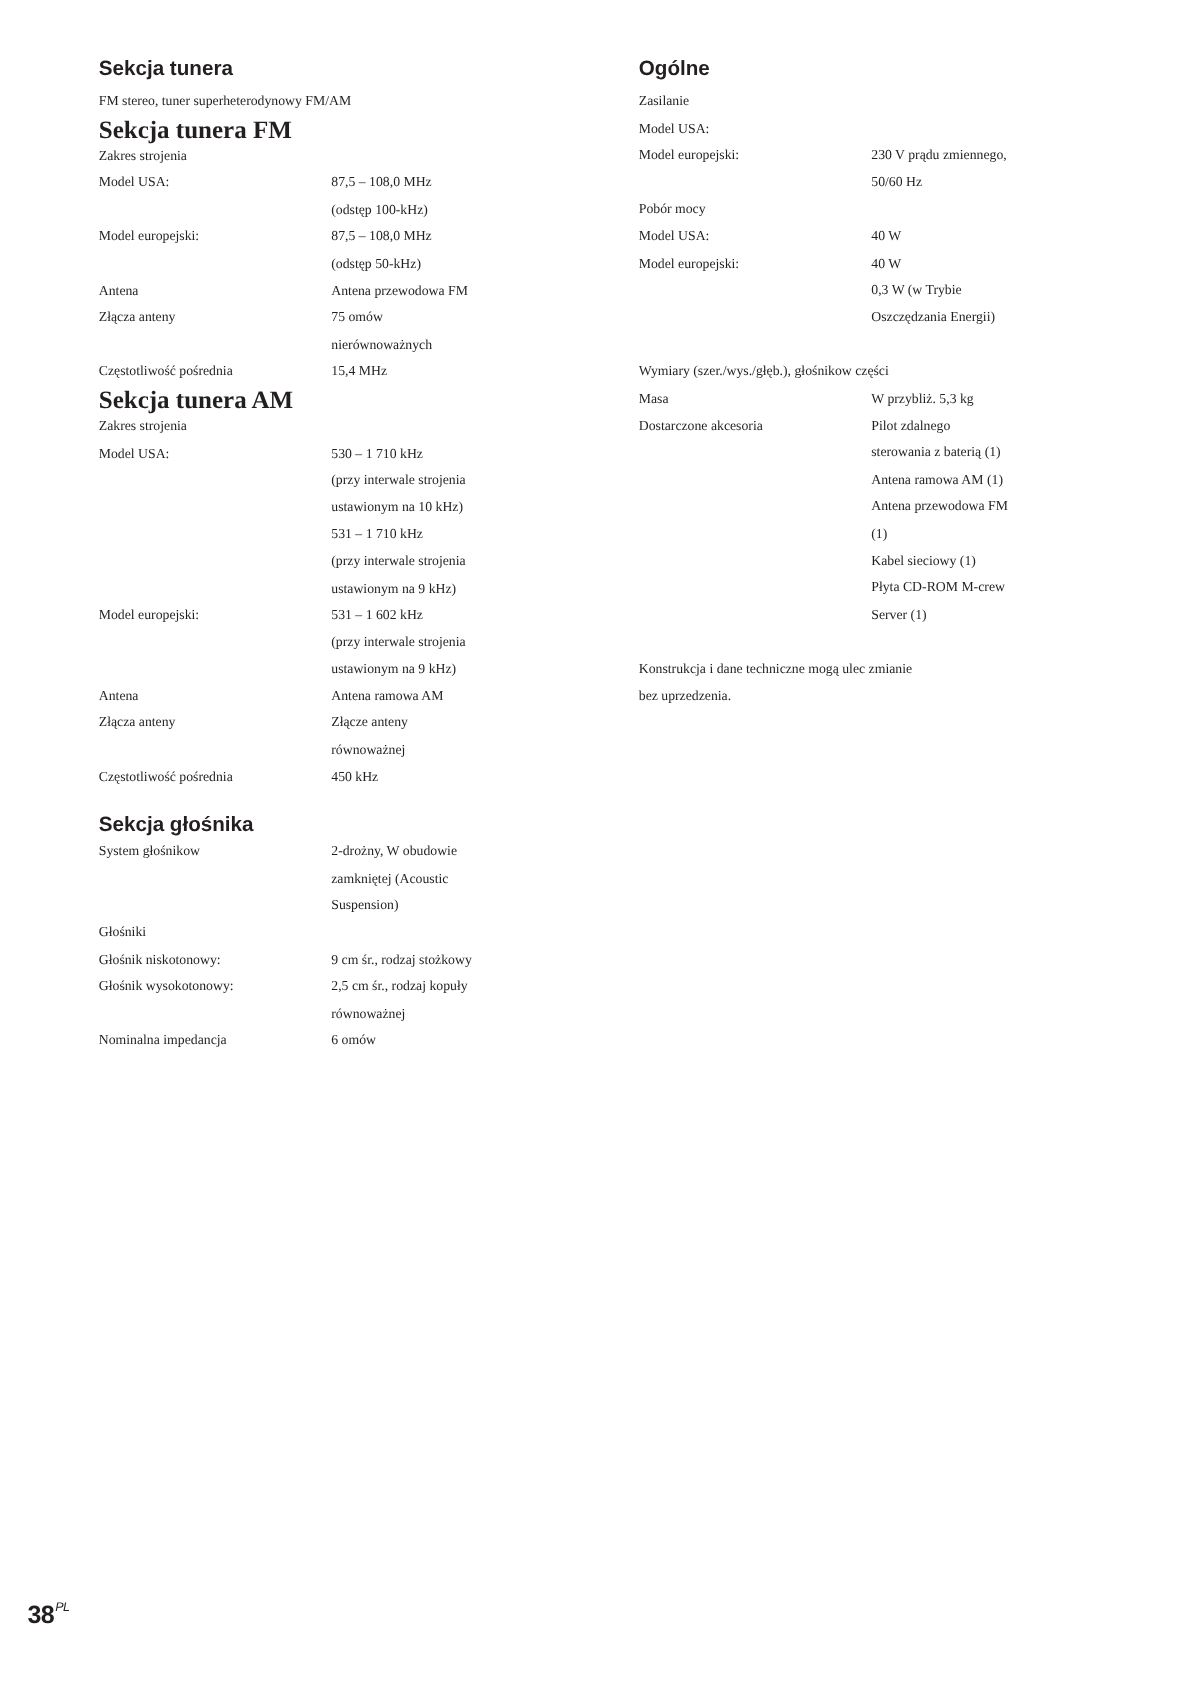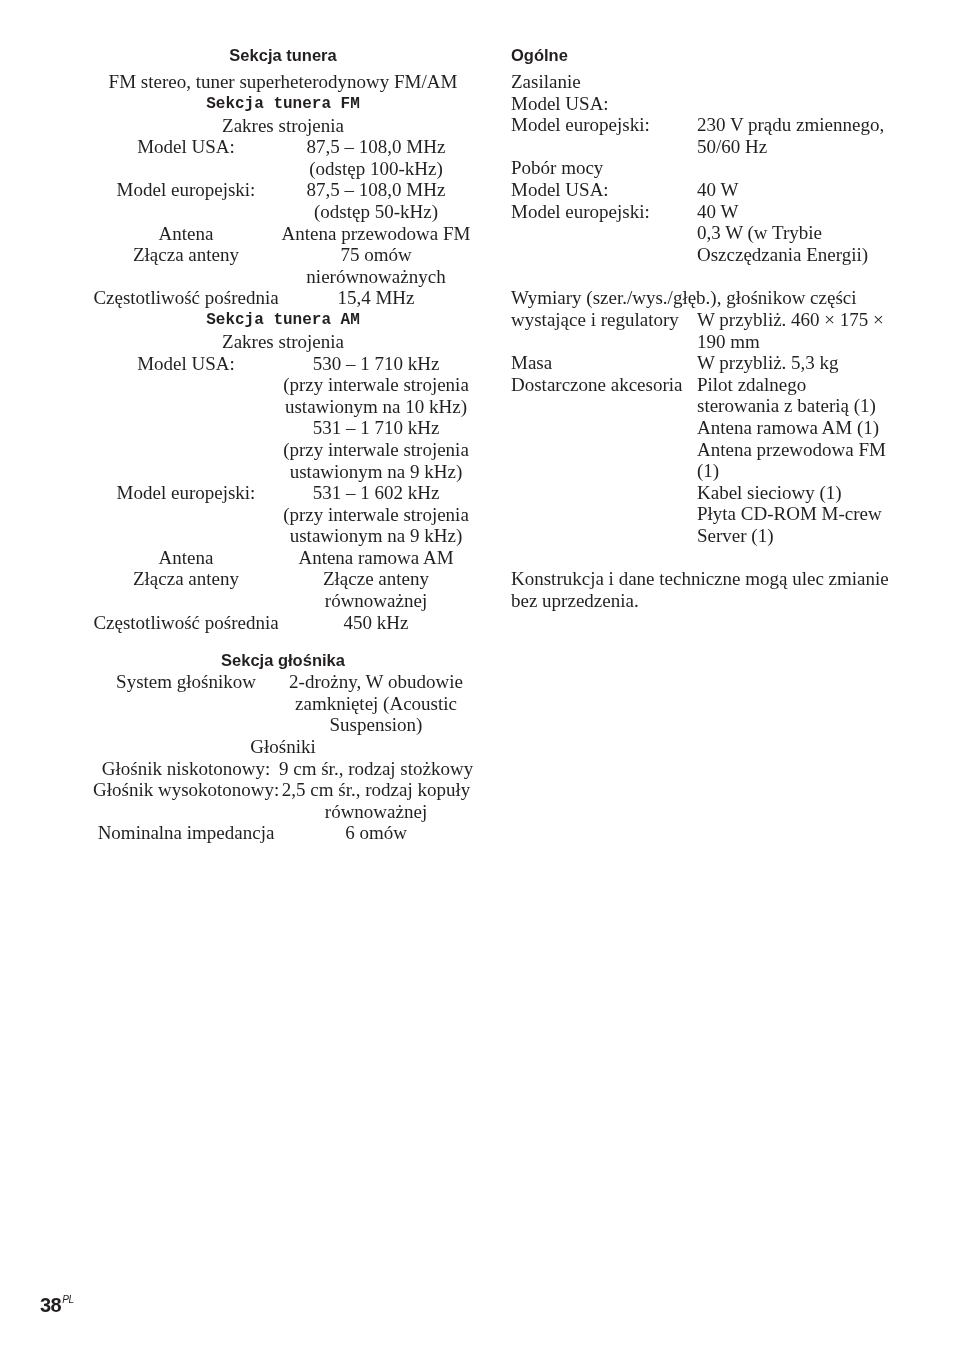--- a/index.html
+++ b/index.html
@@ -1,29 +1,29 @@
 <!DOCTYPE html>
 <html><head>
 <meta charset="utf-8">
 <style>
   html, body { margin: 0; padding: 0; background: #ffffff; }
   body { width: 954px; height: 1352px; position: relative; overflow: hidden; color: #231f20; }
   .col { position: absolute; top: 44px; }
-  .col-left { left: 93px; width: 380px; text-align: center; }
+  .col-left { left: 79px; width: 380px; }
   .col-right { left: 511px; width: 380px; }
   .h-bold { font-family: "Liberation Sans", sans-serif; font-weight: bold; font-size: 16.5px; line-height: 22px; margin: 0; }
-  .h-sub { font-family: Liberation Mono, monospace; font-size: 16px; line-height: 22px; margin: 0; }
-  .txt { font-family: "Liberation Serif", serif; font-size: 19px; line-height: 21.6px; margin: 0; }
+  .h-sub { font-family: Liberation Serif, serif; font-size: 20px; line-height: 22px; margin: 0; }
+  .txt { font-family: "Liberation Serif", serif; font-size: 11px; line-height: 21.6px; margin: 0; }
   .row { display: flex; }
   .row .k { width: 186px; flex: 0 0 186px; white-space: nowrap; }
   .row .v { flex: 1; }
   .v .line { display: block; white-space: nowrap; }
   .gap-section { height: 16px; }
   .gap-small { height: 22px; }
-  .page-num { position: absolute; left: 40px; top: 1281px; font-family: "Liberation Sans", sans-serif; font-weight: bold; font-size: 20px; letter-spacing: -0.5px; margin-top: 13px; }
+  .page-num { position: absolute; left: 22px; top: 1281px; font-family: "Liberation Sans", sans-serif; font-weight: bold; font-size: 20px; letter-spacing: -0.5px; }
   .page-num sup { font-weight: normal; font-style: italic; font-size: 10px; vertical-align: 9px; margin-left: 1px; }
 </style>
 </head>
 <body>
 
 <div class="col col-left">
   <h2 class="h-bold">Sekcja tunera</h2>
   <p class="txt" style="margin-top:5px">FM stereo, tuner superheterodynowy FM/AM</p>
   <h3 class="h-sub">Sekcja tunera FM</h3>
   <p class="txt">Zakres strojenia</p>
@@ -169,27 +169,20 @@
         <div class="v">
           <span class="line">40 W</span>
           <span class="line">0,3 W (w Trybie</span>
           <span class="line">Oszczędzania Energii)</span>
         </div>
       </div>
     </div>
   <div class="gap-small"></div>
   <p class="txt">Wymiary (szer./wys./głęb.), głośnikow części</p>
   <div>
-      <div class="row txt">
-        <div class="k">wystające i regulatory</div>
-        <div class="v">
-          <span class="line">W przybliż. 460 × 175 ×</span>
-          <span class="line">190 mm</span>
-        </div>
-      </div>
       <div class="row txt">
         <div class="k">Masa</div>
         <div class="v">
           <span class="line">W przybliż. 5,3 kg</span>
         </div>
       </div>
       <div class="row txt">
         <div class="k">Dostarczone akcesoria</div>
         <div class="v">
           <span class="line">Pilot zdalnego</span>

